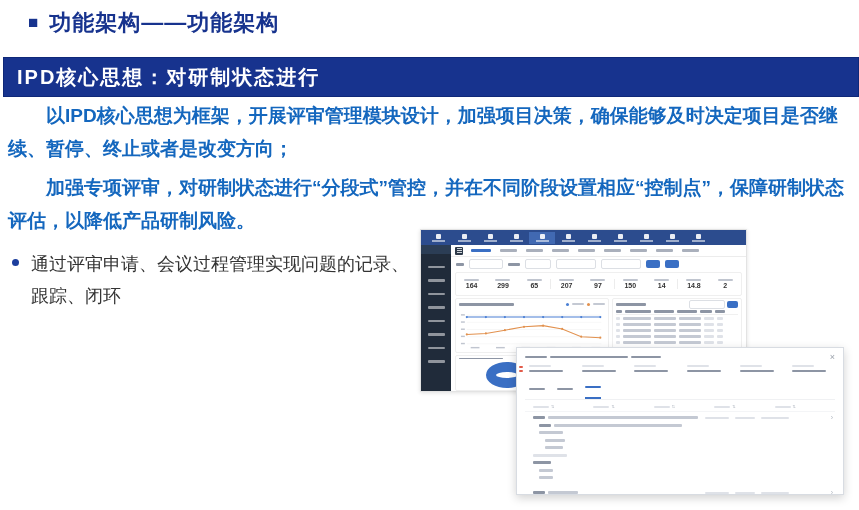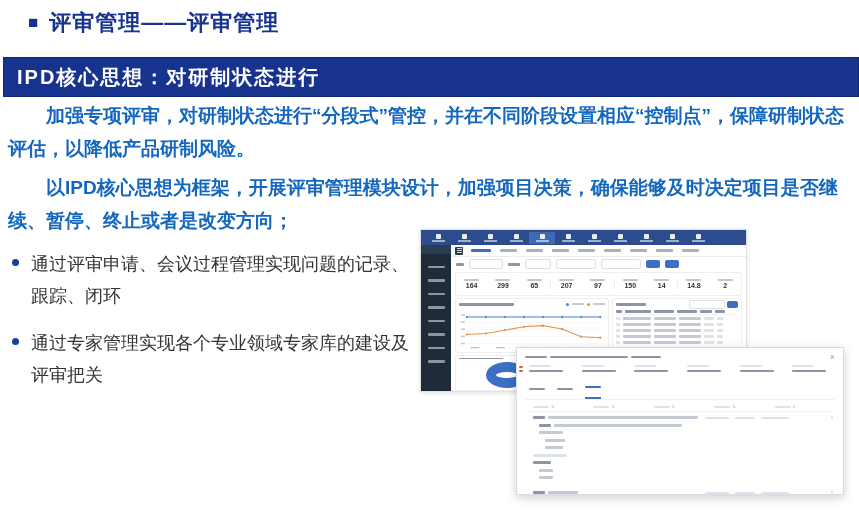--- a/index.html
+++ b/index.html
@@ -103,40 +103,36 @@
   .rcols{position:absolute;left:57%;display:flex;gap:6px;align-items:center;}
   .ind1{margin-left:6px;} .ind2{margin-left:12px;}
 </style>
 </head>
 <body>
 
 <div class="slide">
 
   <div class="page-title">
     <span class="tmark">■</span>
-    <span>评审管理——评审管理</span>
+    <span>功能架构——功能架构</span>
   </div>
 
   <div class="banner">
     <span>IPD核心思想：对研制状态进行</span>
   </div>
 
   <div class="paras">
+    <p>以IPD核心思想为框架，开展评审管理模块设计，加强项目决策，确保能够及时决定项目是否继续、暂停、终止或者是改变方向；</p>
     <p>加强专项评审，对研制状态进行“分段式”管控，并在不同阶段设置相应“控制点”，保障研制状态评估，以降低产品研制风险。</p>
-    <p>以IPD核心思想为框架，开展评审管理模块设计，加强项目决策，确保能够及时决定项目是否继续、暂停、终止或者是改变方向；</p>
   </div>
 
   <ul class="bullets">
     <li>
       <span class="bdot"></span>
       <span>通过评审申请、会议过程管理实现问题的记录、跟踪、闭环</span>
-    </li>
-    <li>
-      <span class="bdot"></span>
-      <span>通过专家管理实现各个专业领域专家库的建设及评审把关</span>
     </li>
   </ul>
 
   <div class="shot1">
 
     <div class="navbar">
       <div class="nitem">
         <span class="nicon"></span>
         <span class="nlab"></span>
       </div>

